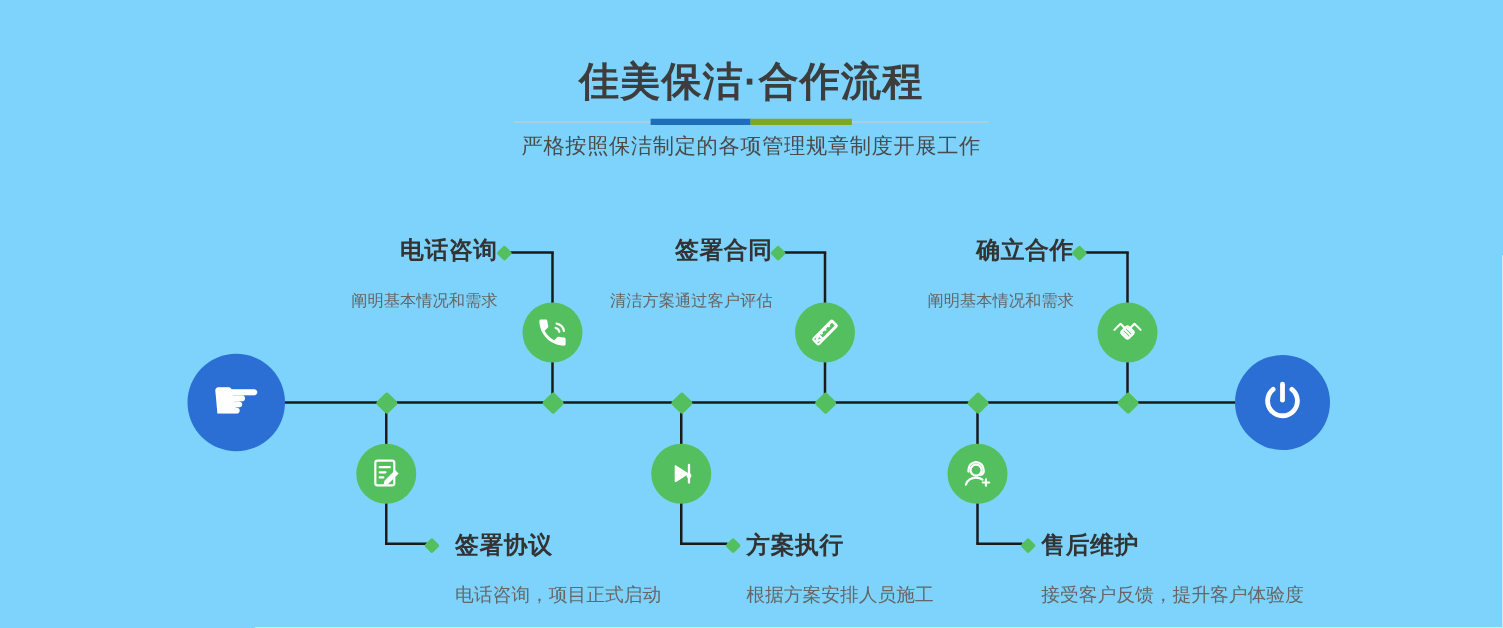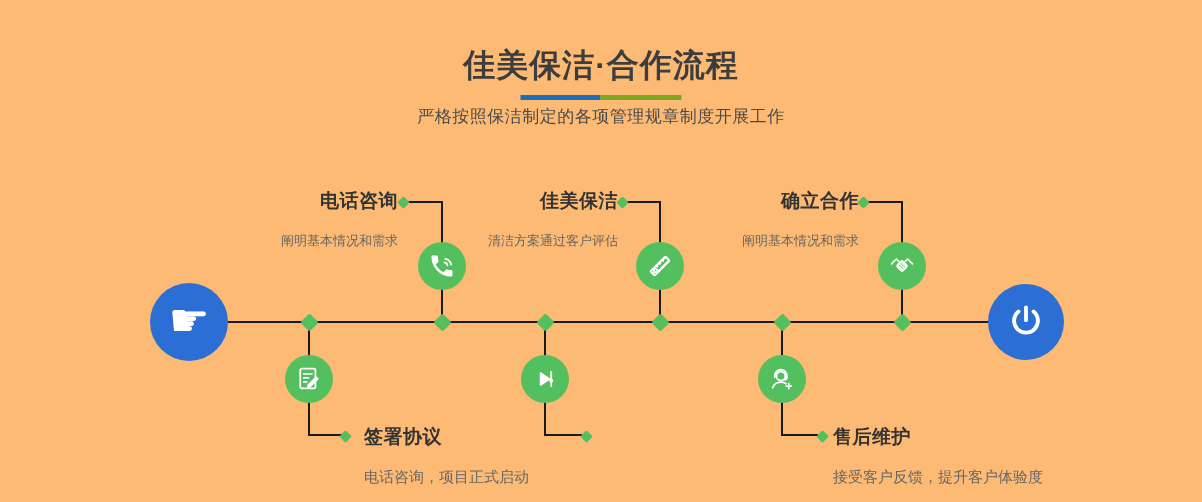--- a/index.html
+++ b/index.html
@@ -4,21 +4,21 @@
 <style>
   :root{
     --green:#54bf5e;
     --blue:#2c6fd4;
     --divider_blue:#1e6db8;
     --divider_green:#7fa821;
     --line:#1a1a1a;
   }
   html,body{margin:0;padding:0;background:#fff;}
   .stage{
-    position:relative;width:1202px;height:502px;background:#fdba74;overflow:hidden;
+    position:relative;width:1202px;height:502px;background:#7dd3fc;overflow:hidden;
     font-family:"Liberation Sans","DejaVu Sans",sans-serif;
   }
   
   .main-title{
     position:absolute;top:44px;left:0;width:100%;text-align:center;
     font-size:32px;font-weight:bold;color:#3d3d3d;letter-spacing:1px;
   }
   .divider-line{
     position:absolute;top:97px;left:50%;transform:translateX(-50%);
     width:380px;height:1px;background:#c9c9c9;
@@ -109,21 +109,21 @@
     <span>
       <svg width="28" height="28" viewBox="0 0 24 24">
         <path d="M6.62 10.79c1.44 2.83 3.76 5.14 6.59 6.59l2.2-2.21c.27-.27.67-.36 1.02-.24 1.12.37 2.33.57 3.57.57.55 0 1 .45 1 1V20c0 .55-.45 1-1 1-9.39 0-17-7.61-17-17 0-.55.45-1 1-1h3.5c.55 0 1 .45 1 1 0 1.25.2 2.45.57 3.57.11.35.03.74-.25 1.02l-2.2 2.2z" fill="#fff"></path>
         <path d="M14.1 8.9a3.2 3.2 0 0 1 2.6 2.6" stroke="#fff" stroke-width="1.5" fill="none" stroke-linecap="round"></path>
         <path d="M14.8 5.9a6.2 6.2 0 0 1 5 5" stroke="#fff" stroke-width="1.5" fill="none" stroke-linecap="round"></path>
       </svg>
     </span>
   </div>
 
   <div class="step-label top" style="left:368px;">
-    <div class="t">佳美保洁</div>
+    <div class="t">签署合同</div>
     <div class="d">清洁方案通过客户评估</div>
   </div>
   <div class="diamond small" style="left:618px;top:198px;"></div>
   <div class="hline" style="left:626px;top:201px;width:35px;"></div>
   <div class="vline" style="left:659px;top:202px;height:120px;"></div>
   <div class="node" style="left:636px;top:242px;">
     <span>
       <svg width="28" height="28" viewBox="0 0 24 24" fill="none" stroke="#fff" stroke-width="1.5" stroke-linejoin="round">
         <g transform="rotate(-45 12 12)">
           <rect x="2.8" y="9.3" width="18.4" height="5.4" rx="1"></rect>
@@ -179,20 +179,24 @@
     <span>
       <svg width="28" height="28" viewBox="0 0 24 24">
         <path d="M7.5 6.8v10.4c0 .5.55.8.97.53l8.1-5.2a.63.63 0 0 0 0-1.06l-8.1-5.2a.63.63 0 0 0-.97.53z" fill="#fff"></path>
         <path d="M17.3 6v12" stroke="#fff" stroke-width="1.6" stroke-linecap="round"></path>
         <circle cx="17.3" cy="13.4" r="1.7" fill="#fff"></circle>
       </svg>
     </span>
   </div>
   <div class="hline" style="left:544px;top:434px;width:38px;"></div>
   <div class="diamond small" style="left:582px;top:432px;"></div>
+  <div class="step-label bottom" style="left:597px;">
+    <div class="t">方案执行</div>
+    <div class="d">根据方案安排人员施工</div>
+  </div>
 
   <div class="vline" style="left:781px;top:322px;height:113px;"></div>
   <div class="node" style="left:758px;top:355px;">
     <span>
       <svg width="28" height="28" viewBox="0 0 24 24" fill="none" stroke="#fff" stroke-width="1.5" stroke-linecap="round">
         <circle cx="11" cy="9.5" r="3.8"></circle>
         <path d="M5.8 10.5V9.2a5.2 5.2 0 0 1 10.4 0v1.3"></path>
         <path d="M16.2 10.5c0 1.3-1 2.1-2.3 2.3"></path>
         <path d="M4 19.5c1.2-3.2 3.8-4.8 7-4.8 1.7 0 3.2.45 4.4 1.3"></path>
         <path d="M17.8 15.8v4.4M15.6 18h4.4"></path>

